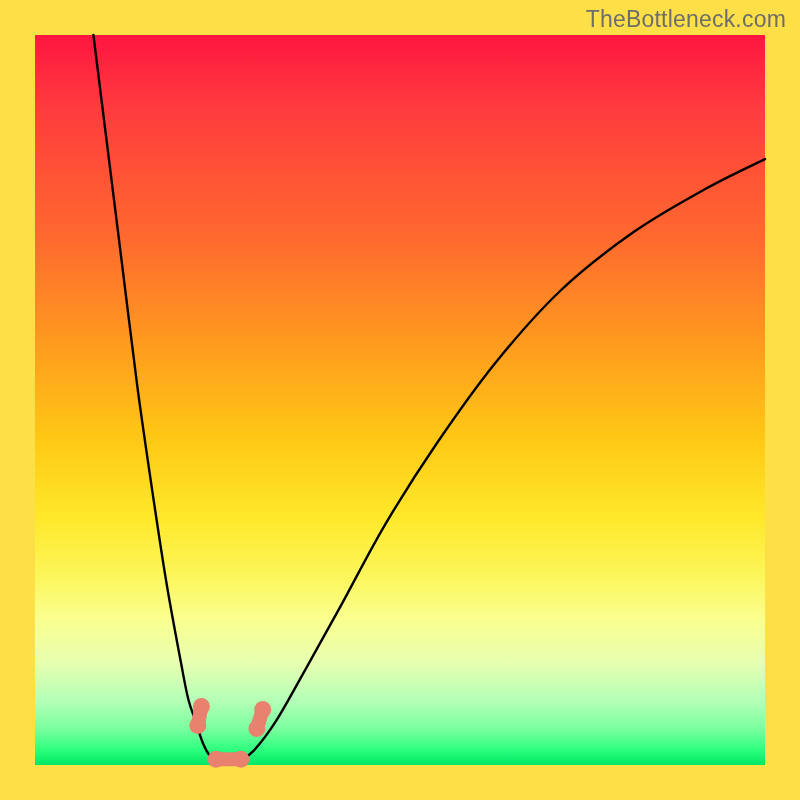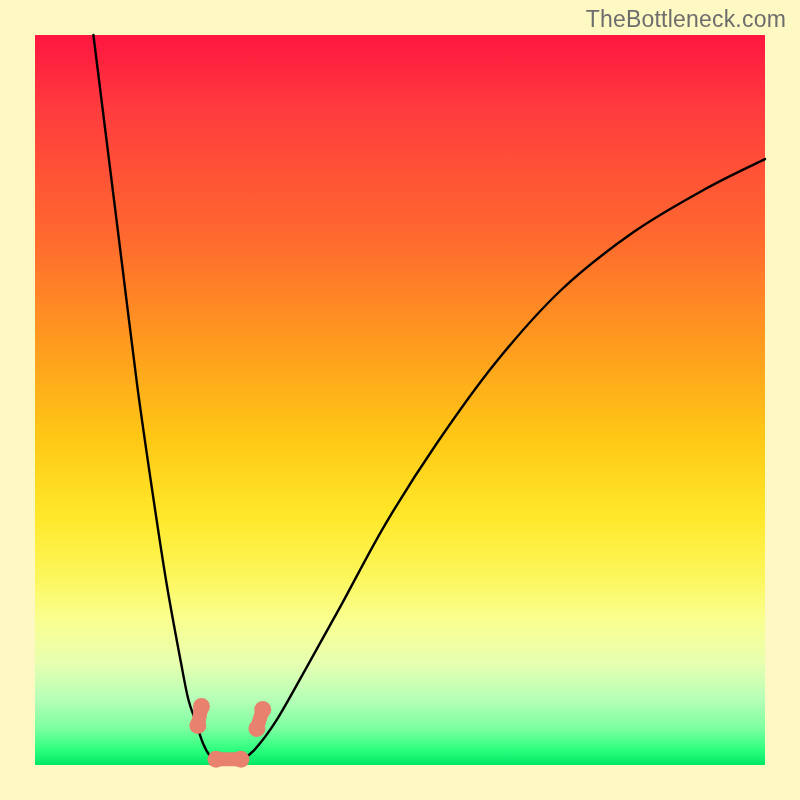--- a/index.html
+++ b/index.html
@@ -10,21 +10,21 @@
     background: #000;
     overflow: hidden;
     font-family: Arial, Helvetica, sans-serif;
   }
   .frame {
     position: absolute;
     left: 0;
     top: 0;
     width: 800px;
     height: 800px;
-    background: #fef9c3;
+    background: #fde047;
   }
   .plot-area {
     position: absolute;
     left: 35px;
     top: 35px;
     width: 730px;
     height: 730px;
     
     background: linear-gradient(to bottom,
       #ff163f 0%,

